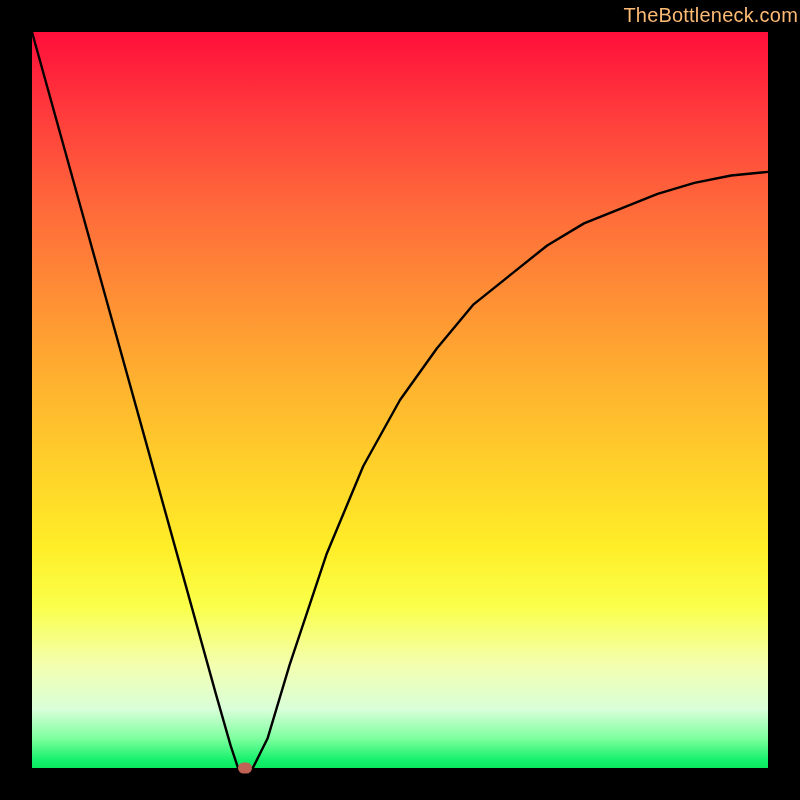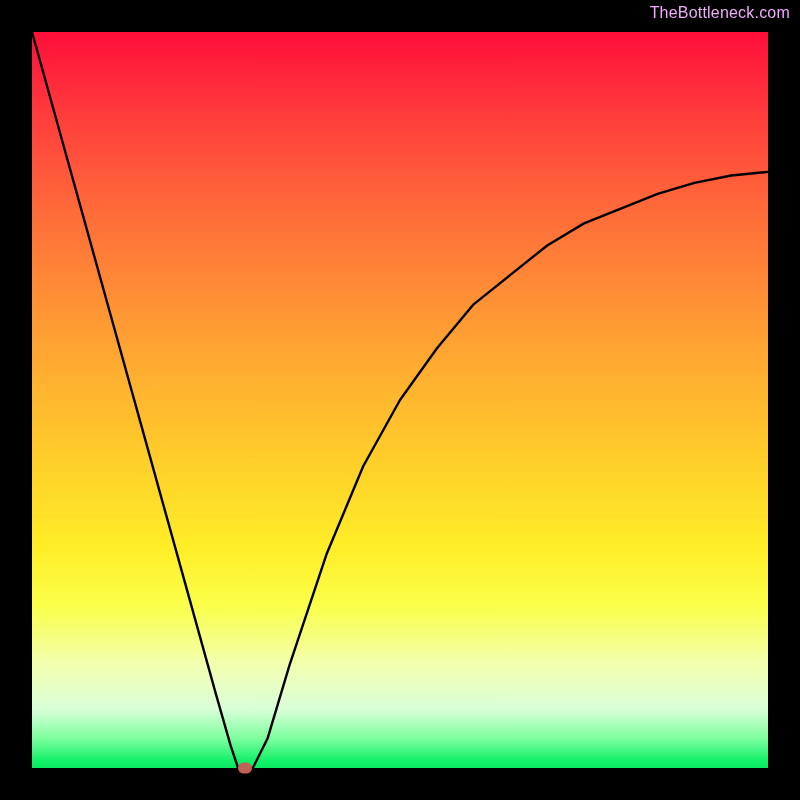--- a/index.html
+++ b/index.html
@@ -37,23 +37,23 @@
       #f3ffb0 86%,
       #d9ffd9 92%,
       #7dff9e 96%,
       #13f06a 99%,
       #0ae85f 100%
     );
   }
   .watermark {
     position: absolute;
     top: 4px;
-    right: 10px;
-    color: #f0abfc;
-    font-size: 16px;
+    right: 2px;
+    color: #fdba74;
+    font-size: 20px;
     font-weight: 400;
     letter-spacing: 0.2px;
   }
   svg.curve {
     position: absolute;
     left: 0;
     top: 0;
     width: 736px;
     height: 736px;
     overflow: visible;

